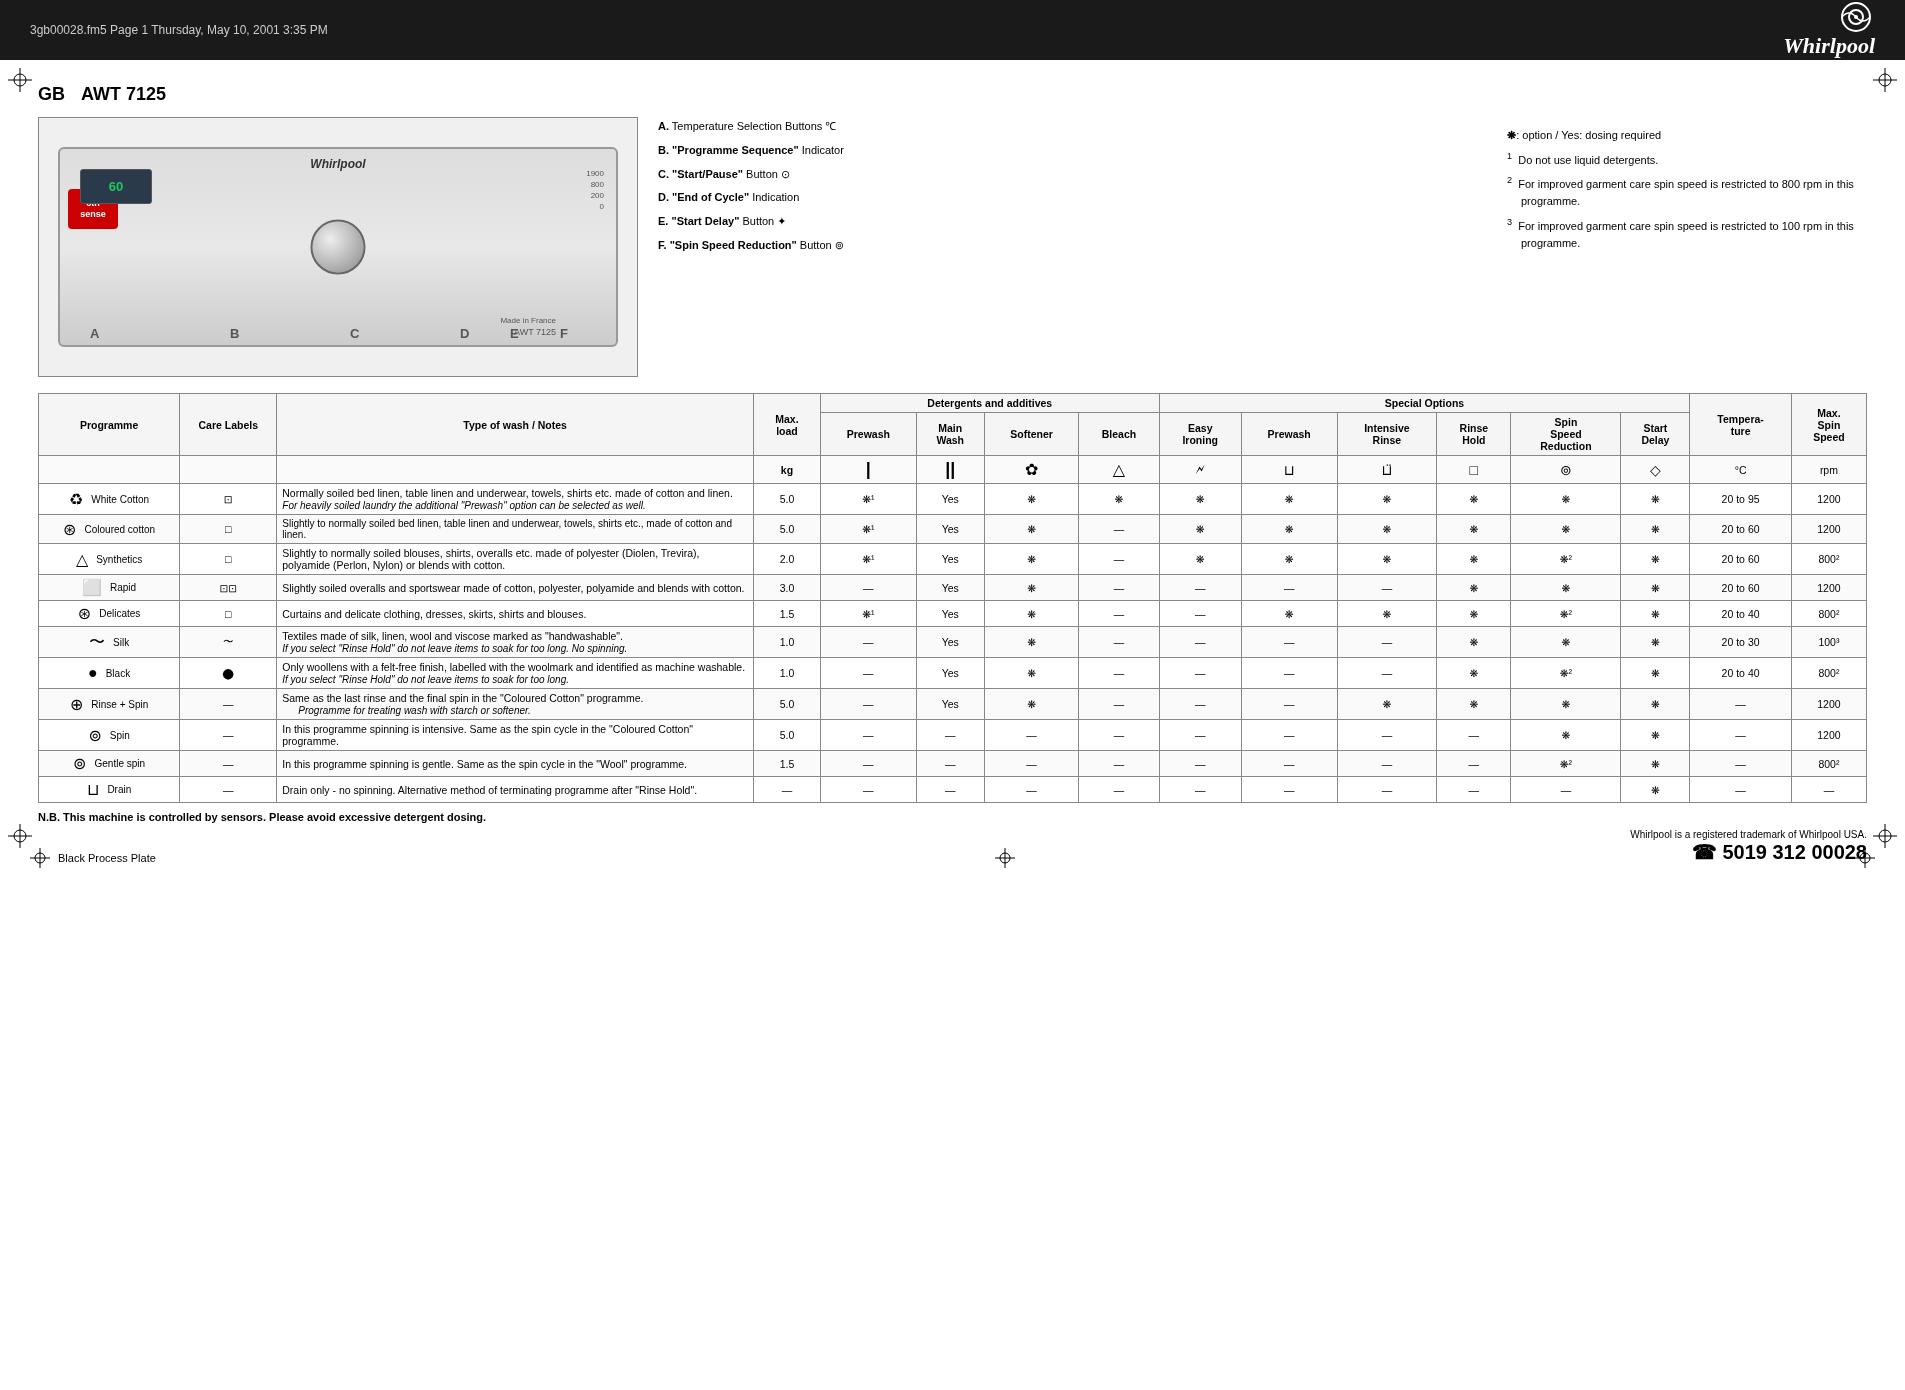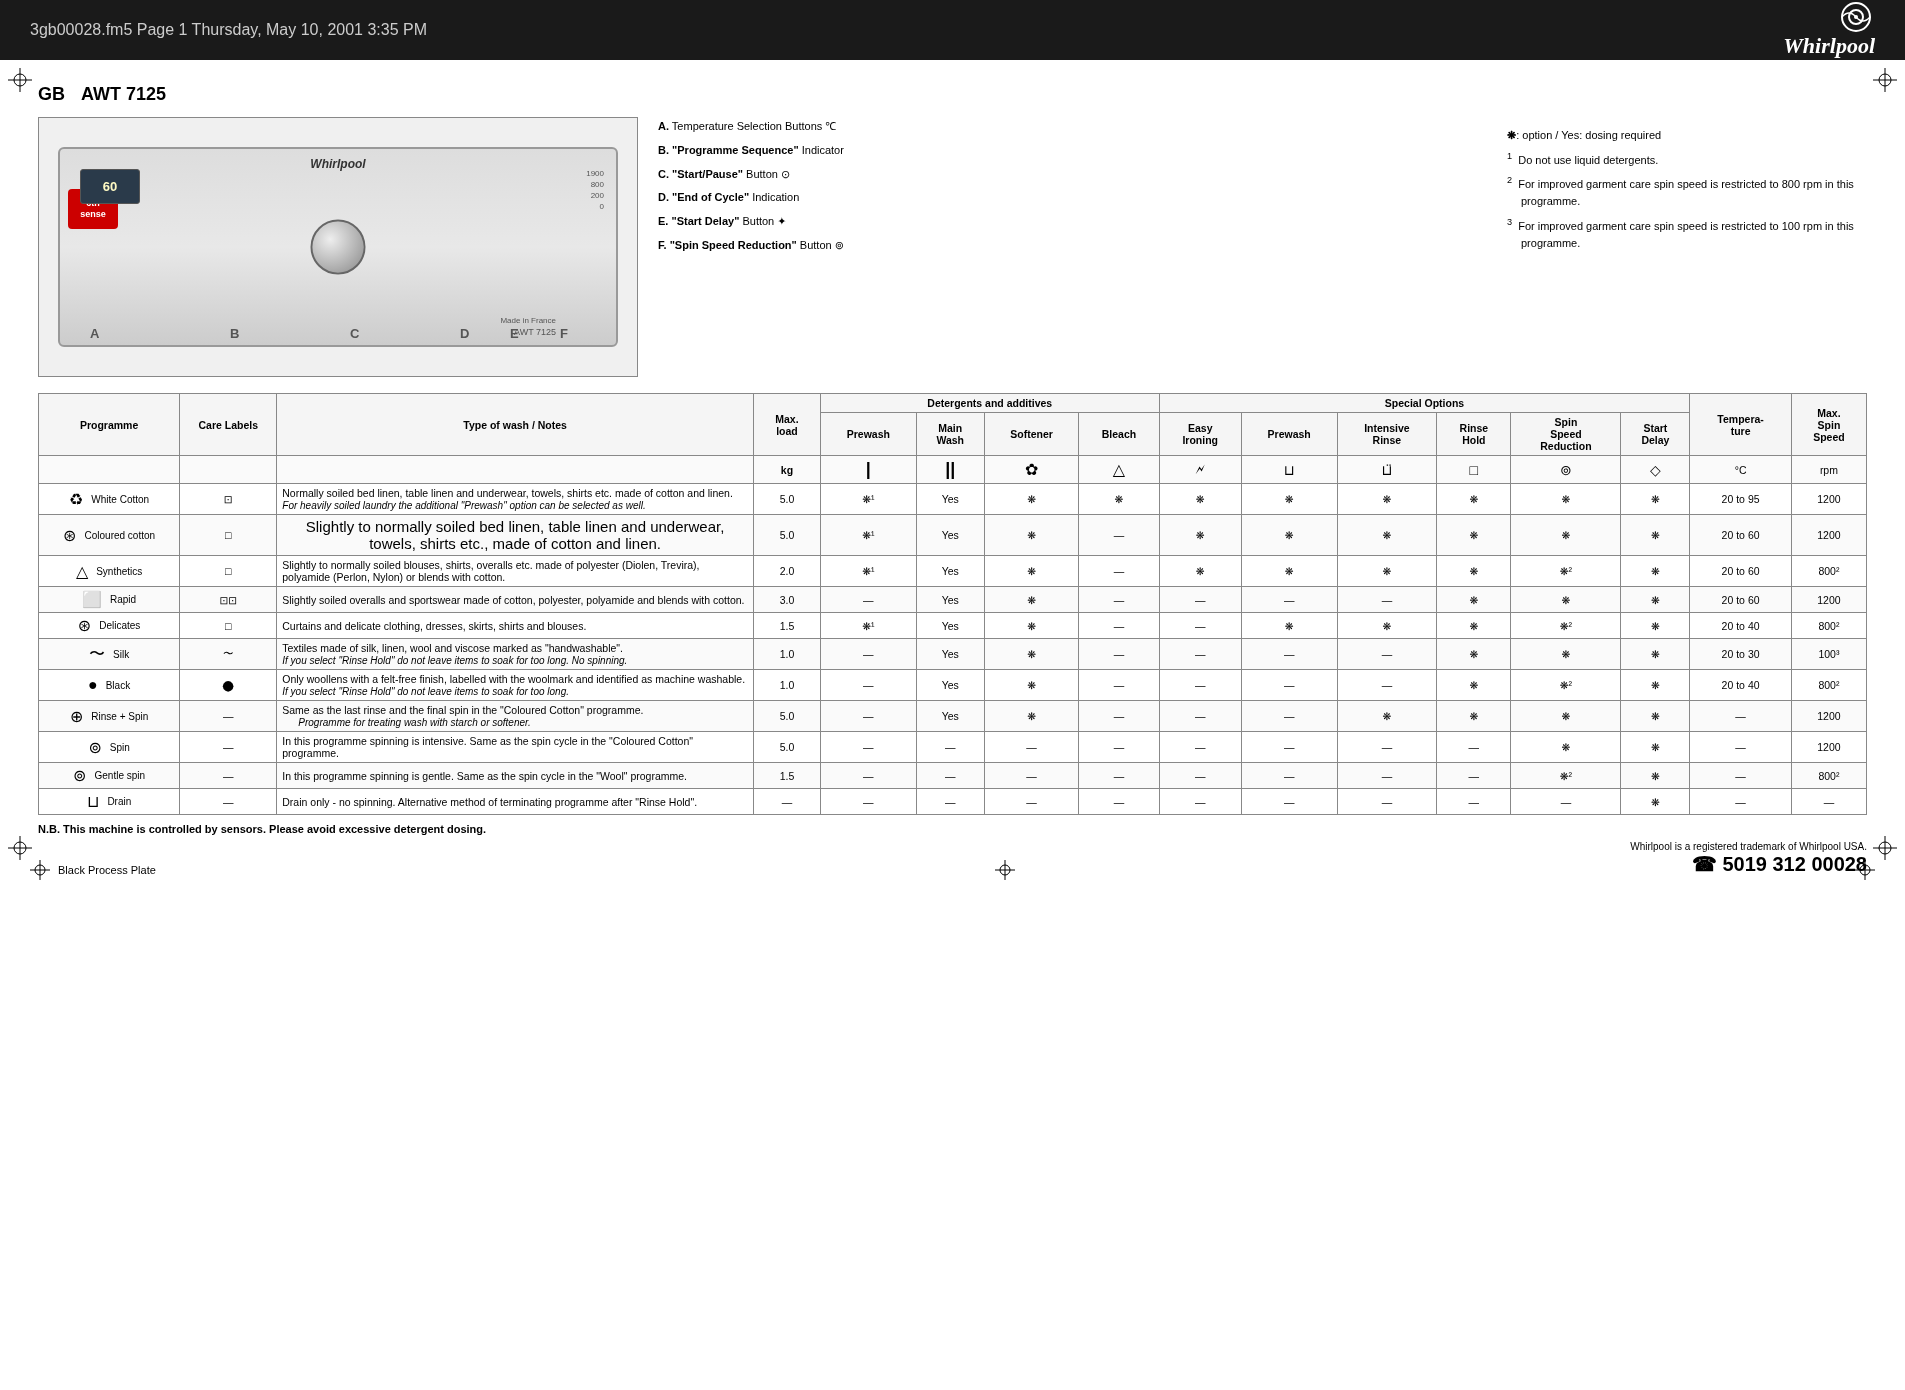--- a/index.html
+++ b/index.html
@@ -187,29 +187,29 @@
       display: flex;
       align-items: center;
       justify-content: center;
       font-family: Arial, sans-serif;
     }
 
     .machine-display {
       position: absolute;
       left: 20px;
       top: 20px;
-      width: 60px;
+      width: 72px;
       height: 35px;
       background: #2a3a4a;
       border: 1px solid #555;
       border-radius: 3px;
       display: flex;
       align-items: center;
       justify-content: center;
-      color: #fef9c3;
+      color: #22c55e;
       font-size: 16px;
       font-weight: bold;
     }
 
     .whirlpool-brand {
       position: absolute;
       top: 8px;
       left: 50%;
       transform: translateX(-50%);
       font-style: italic;
@@ -228,21 +228,21 @@
       left: 50%;
       top: 50%;
       transform: translate(-50%, -50%);
     }
 
   </style>
 </head>
 <body>
 
 <div class="top-bar">
-  <span style="color:#ccc;font-size:16px;">3gb00028.fm5  Page 1  Thursday, May 10, 2001  3:35 PM</span>
+  <span style="color:#ccc;font-size:12px;">3gb00028.fm5  Page 1  Thursday, May 10, 2001  3:35 PM</span>
   <div class="whirlpool-logo">
     <svg width="38" height="32" viewBox="0 0 38 32">
       <circle cx="19" cy="16" r="14" fill="none" stroke="white" stroke-width="2"></circle>
       <circle cx="19" cy="16" r="7" fill="none" stroke="white" stroke-width="2"></circle>
       <circle cx="19" cy="16" r="2" fill="white"></circle>
       <path d="M5 16 Q12 8 19 16 Q26 24 33 16" fill="none" stroke="white" stroke-width="1.5"></path>
     </svg>
     <span style="color:#fff;font-size:22px;font-weight:bold;font-style:italic;font-family:Georgia,serif;">Whirlpool</span>
   </div>
 </div>
@@ -444,21 +444,21 @@
           </tr>
           <tr>
             <td>
               <div style="display:flex;align-items:center;gap:4px;justify-content:center;">
     <span style="font-size:16px;">⊛</span>
                 <br>
     <span style="font-size:10px;">Coloured cotton</span>
   </div>
             </td>
             <td>□</td>
-            <td class="type-of-wash-cell" style="text-align: center; font-size: 15px;">Slightly to normally soiled bed linen, table linen and underwear, towels, shirts etc., made of cotton and linen.</td>
+            <td class="type-of-wash-cell" style="text-align: left; font-size: 10px;">Slightly to normally soiled bed linen, table linen and underwear, towels, shirts etc., made of cotton and linen.</td>
             <td>5.0</td>
             <td>❋¹</td>
             <td>Yes</td>
             <td>❋</td>
             <td>—</td>
             <td>❋</td>
             <td>❋</td>
             <td>❋</td>
             <td>❋</td>
             <td>❋</td>

